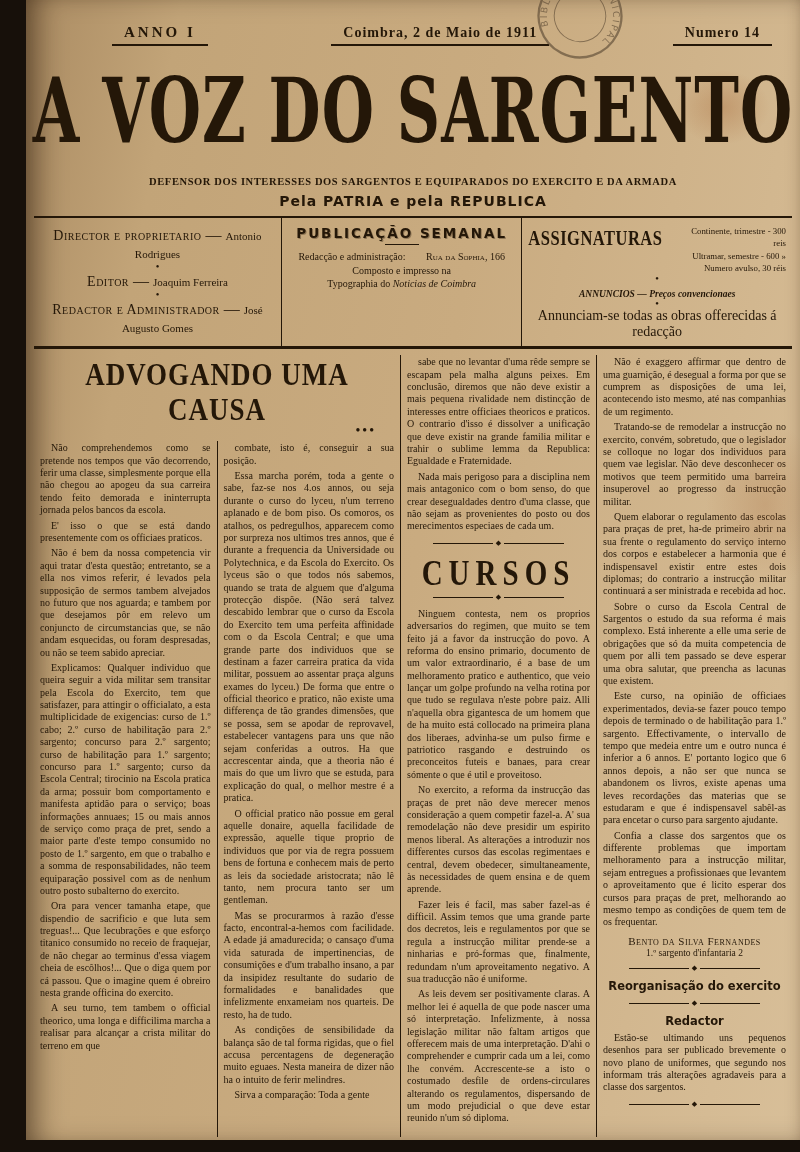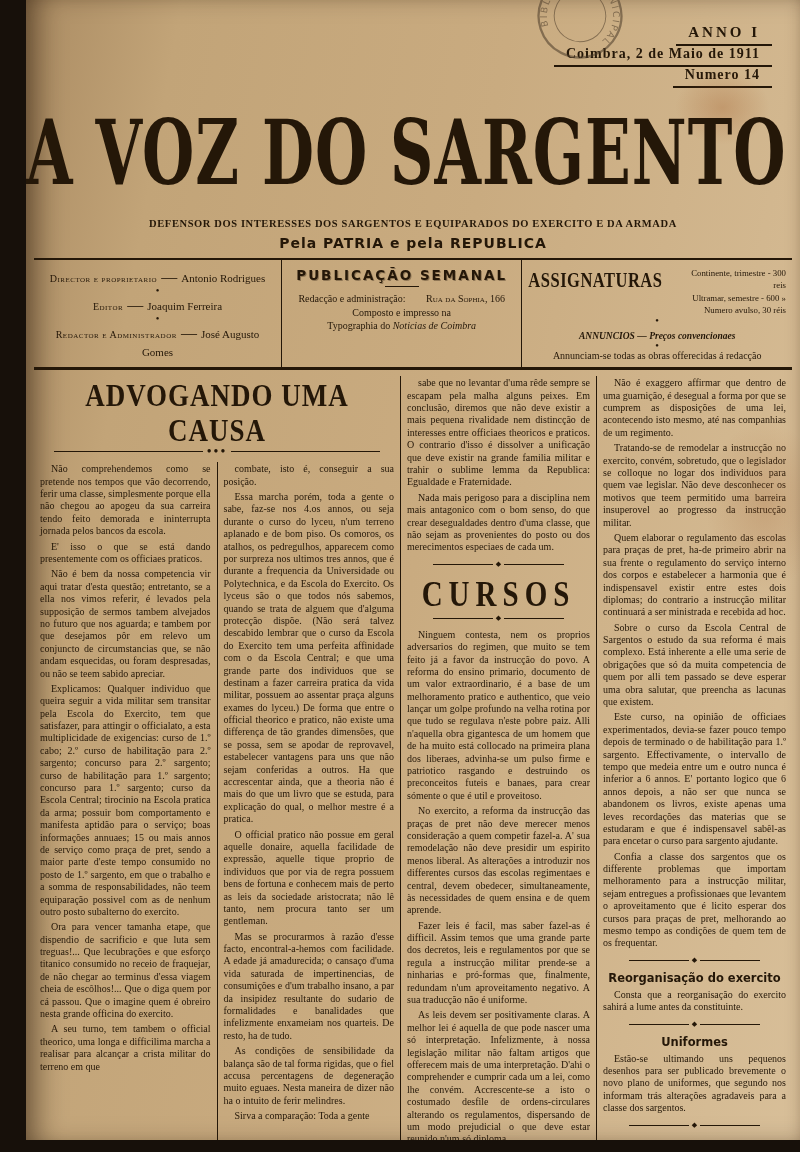--- a/index.html
+++ b/index.html
@@ -14,58 +14,58 @@
     box-shadow:inset 20px 0 30px -12px rgba(35,18,5,.6), inset -8px 0 16px -10px rgba(60,35,15,.35);
     color:#241708;overflow:hidden;
   }
   .stain1{position:absolute;right:30px;top:70px;width:95px;height:75px;border-radius:50%;
     background:radial-gradient(ellipse at center,rgba(160,90,40,.30),rgba(160,90,40,0) 70%);}
   .stain2{position:absolute;right:-25px;top:420px;width:120px;height:170px;
     background:radial-gradient(ellipse at center,rgba(150,85,40,.22),rgba(150,85,40,0) 70%);}
 
   .stamp{position:absolute;left:508px;top:-30px;opacity:.55;transform:rotate(-18deg);}
 
-  .topline{display:flex;justify-content:space-between;align-items:flex-end;padding:24px 28px 0 86px;flex-direction:column;}
+  .topline{display:flex;justify-content:space-between;align-items:flex-end;padding:24px 28px 0 86px;}
   .topline .item{font-weight:bold;border-bottom:2px solid #241708;padding:0 12px 3px;white-space:nowrap;}
   .anno{font-size:15px;letter-spacing:3px;}
   .issue-date{font-size:14px;letter-spacing:1px;}
   .numero{font-size:14px;letter-spacing:1px;}
 
-  .masthead{margin-top:12px;height:102px;}
+  .masthead{text-align:center;margin-top:12px;height:102px;}
   .masthead .mtitle{display:inline-block;font-family:"DejaVu Serif",serif;font-weight:bold;
     font-size:60px;transform:scaleY(1.5);transform-origin:top center;white-space:nowrap;letter-spacing:1px;}
   .subtitle{text-align:center;font-weight:bold;font-size:10.5px;letter-spacing:.6px;margin-top:16px;}
   .motto{text-align:center;font-family:"DejaVu Sans",sans-serif;font-weight:bold;font-size:14px;letter-spacing:1px;margin-top:6px;}
   .head-rule{border-top:2px solid #241708;margin:7px 8px 0;}
 
   .infobar{display:flex;margin:0 8px;border-bottom:3px solid #241708;}
   .cell{padding:7px 6px 6px;}
   .cell + .cell{border-left:1px solid #241708;}
   .cell.staff{flex:0 0 31%;text-align:center;}
   .staff-row{margin-top:1px;}
-  .staff-row .lbl{font-variant:small-caps;letter-spacing:.5px;font-size:10px;}
+  .staff-row .lbl{font-variant:small-caps;letter-spacing:.5px;font-size:14px;}
   .staff-row .nm{font-size:11px;}
   .dot{font-size:6px;line-height:9px;text-align:center;}
   .cell.pub{flex:0 0 30%;text-align:center;}
   .pub-title{font-family:"DejaVu Sans",sans-serif;font-weight:bold;font-size:13.5px;letter-spacing:2px;
     text-shadow:1px 1px 0 rgba(36,23,8,.35);}
   .pub-rule{width:34px;border-top:1.5px solid #241708;margin:3px auto 5px;}
   .pub-line{font-size:10px;line-height:1.35;}
   .pub-line .caps{font-variant:small-caps;margin-left:18px;}
   .pub-line .it{font-style:italic;margin-top:12px;}
   .cell.subs{flex:1;text-align:center;}
   .subs-top{display:flex;align-items:flex-start;gap:21px;}
   .subs-title{font-weight:bold;font-size:16.5px;letter-spacing:.5px;transform:scaleY(1.3);
     transform-origin:left top;white-space:nowrap;}
   .subs-rates{flex:1;text-align:right;font-size:8.8px;line-height:1.4;}
   .subs-ann{font-weight:bold;font-style:italic;font-size:9.5px;margin-top:6px;}
-  .subs-note{font-size:10px;}
+  .subs-note{font-size:14px;}
 
   .main{display:flex;margin:6px 8px 0;height:782px;}
-  .half{width:50%;border-right:1px solid #241708;display:flex;flex-direction:column;overflow:hidden;}
+  .half{width:50%;border-right:1px solid #241708;display:flex;flex-direction:column;overflow:hidden;align-items:flex-end;}
   .art-title{font-size:27px;font-weight:bold;text-align:center;margin:2px 0 0;letter-spacing:1px;
     transform:scaleY(1.15);transform-origin:top center;}
   .dots-divider{display:flex;align-items:center;justify-content:center;margin:7px 20px 7px;}
   .dots-divider .dl{flex:1;border-top:1px solid #241708;}
   .dots-divider .dots{font-size:8px;letter-spacing:2px;padding:0 4px;line-height:8px;}
   .two-cols{display:flex;flex:1;overflow:hidden;}
   .two-cols .colhalf{width:50%;padding:1px 6px 0;overflow:hidden;}
   .two-cols .c1{border-right:1px solid #241708;}
   .main > .col{width:25%;padding:1px 6px 0;overflow:hidden;}
   .main > .col3{border-right:1px solid #241708;}
@@ -211,33 +211,36 @@
       <p class="para">As leis devem ser positivamente claras. A melhor lei é aquella de que pode nascer uma só interpretação. Infelizmente, à nossa legislação militar não faltam artigos que offerecem mais de uma interpretação. D'ahi o comprehender e cumprir cada um a lei, como lhe convém. Accrescente-se a isto o costumado desfile de ordens-circulares alterando os regulamentos, dispersando de um modo prejudicial o que deve estar reunido n'um só diploma.</p>
     </div>
 
     <div class="col">
       <p class="para">Não é exaggero affirmar que dentro de uma guarnição, é desegual a forma por que se cumprem as disposições de uma lei, acontecendo isto mesmo, até nas companhias de um regimento.</p>
       <p class="para">Tratando-se de remodelar a instrucção no exercito, convém, sobretudo, que o legislador se colloque no logar dos individuos para quem vae legislar. Não deve desconhecer os motivos que teem permitido uma barreira insuperovel ao progresso da instrucção militar.</p>
       <p class="para">Quem elaborar o regulamento das escolas para praças de pret, ha-de primeiro abrir na sua frente o regulamento do serviço interno dos corpos e estabelecer a harmonia que é indispensavel existir entre estes dois diplomas; do contrario a instrucção militar continuará a ser ministrada e recebida ad hoc.</p>
       <p class="para">Sobre o curso da Escola Central de Sargentos o estudo da sua reforma é mais complexo. Está inherente a elle uma serie de obrigações que só da muita competencia de quem por alli tem passado se deve esperar uma obra salutar, que preencha as lacunas que existem.</p>
       <p class="para">Este curso, na opinião de officiaes experimentados, devia-se fazer pouco tempo depois de terminado o de habilitação para 1.º sargento. Effectivamente, o intervallo de tempo que medeia entre um e outro nunca é inferior a 6 annos. E' portanto logico que 6 annos depois, a não ser que nunca se abandonem os livros, existe apenas uma leves recordações das materias que se estudaram e que é indispensavel sabêl-as para encetar o curso para sargento ajudante.</p>
       <p class="para">Confia a classe dos sargentos que os differente problemas que importam melhoramento para a instrucção militar, sejam entregues a profissionaes que levantem o aproveitamento que é licito esperar dos cursos para praças de pret, melhorando ao mesmo tempo as condições de quem tem de os frequentar.</p>
+      <div class="signature">
+        <div class="sig-name">Bento da Silva Fernandes</div>
+        <div class="sig-role">1.º sargento d'infantaria 2</div>
+      </div>
       <div class="arrow-divider">
         <span class="dl"></span>
         <span class="dm">◆</span>
         <span class="dl"></span>
       </div>
       <h3 class="news-title">Reorganisação do exercito</h3>
-      <p class="para">Consta que a reorganisação do exercito sahirá a lume antes da constituinte.</p>
-      <div class="arrow-divider">
-        <span class="dl"></span>
-        <span class="dm">◆</span>
-        <span class="dl"></span>
-      </div>
-      <h3 class="news-title">Uniformes</h3>
+      <div class="arrow-divider">
+        <span class="dl"></span>
+        <span class="dm">◆</span>
+        <span class="dl"></span>
+      </div>
+      <h3 class="news-title">Redactor</h3>
       <p class="para">Estão-se ultimando uns pequenos desenhos para ser publicado brevemente o novo plano de uniformes, que segundo nos informam trás alterações agradaveis para a classe dos sargentos.</p>
       <div class="arrow-divider">
         <span class="dl"></span>
         <span class="dm">◆</span>
         <span class="dl"></span>
       </div>
 
     </div>
   </div>
 </div>

